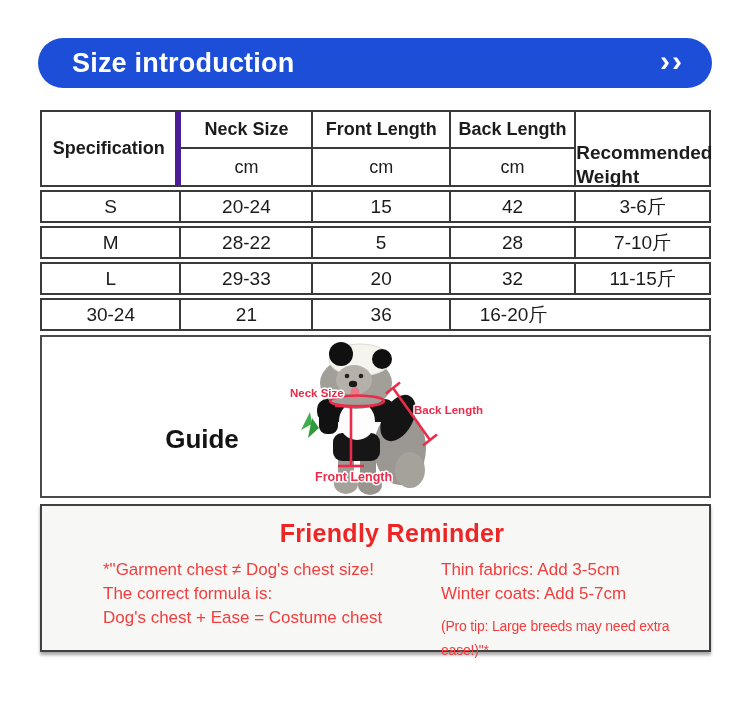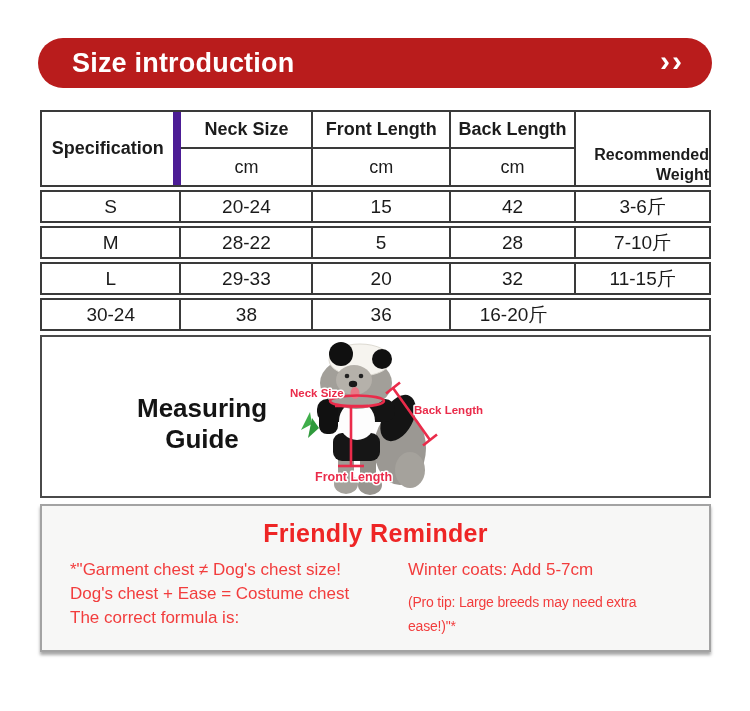--- a/index.html
+++ b/index.html
@@ -4,37 +4,37 @@
 <style>
   * { margin:0; padding:0; box-sizing:border-box; }
   html,body { background:#ffffff; }
   body {
     width:750px; height:711px; position:relative;
     font-family:"Liberation Sans", sans-serif; overflow:hidden;
   }
   
   .pill {
     position:absolute; left:38px; top:38px; width:674px; height:50px;
-    background:#b91c1c; border-radius:26px;
+    background:#1d4ed8; border-radius:26px;
     display:flex; align-items:center;
   }
   .pill-title { color:#ffffff; font-size:27px; font-weight:700; margin-left:34px; letter-spacing:.2px; }
   .pill-arrows { margin-left:auto; margin-right:28px; color:#ffffff; font-size:30px; font-weight:700; letter-spacing:2px; line-height:1; padding-bottom:4px; }
   
   .table-wrap { position:absolute; left:40px; top:110px; width:671px; }
   .thead {
     display:grid; grid-template-columns:20.9% 19.8% 20.6% 18.8% auto;
     grid-template-rows:37px 36px; border:2px solid #3a3a3a; background:#fff;
   }
   .hcell { display:flex; align-items:center; justify-content:center; color:#1c1c1c; font-weight:600; font-size:18px; }
-  .c-spec   { grid-column:1; grid-row:1/3; border-right:8px solid #4c1d95; }
+  .c-spec   { grid-column:1; grid-row:1/3; border-right:6px solid #4c1d95; }
   .c-neck   { grid-column:2; grid-row:1; border-right:2px solid #3a3a3a; border-bottom:2px solid #3a3a3a; }
   .c-front  { grid-column:3; grid-row:1; border-right:2px solid #3a3a3a; border-bottom:2px solid #3a3a3a; }
   .c-back   { grid-column:4; grid-row:1; border-right:2px solid #3a3a3a; border-bottom:2px solid #3a3a3a; }
-  .c-weight { grid-column:5; grid-row:1/3; font-size:16px; text-align:right; line-height:1.25;margin-top:32px; }
+  .c-weight { grid-column:5; grid-row:1/3; font-size:19px; text-align:left; line-height:1.25;margin-top:32px; }
   .c-cm2 { grid-column:2; grid-row:2; border-right:2px solid #3a3a3a; font-weight:400; }
   .c-cm3 { grid-column:3; grid-row:2; border-right:2px solid #3a3a3a; font-weight:400; }
   .c-cm4 { grid-column:4; grid-row:2; border-right:2px solid #3a3a3a; font-weight:400; }
   .trow {
     display:grid; grid-template-columns:20.9% 19.8% 20.6% 18.8% auto;
     height:33px; border:2px solid #3a3a3a; margin-top:3px; background:#fff;
     font-size:19px; color:#1b1b1b;
   }
   .trow > div { display:flex; align-items:center; justify-content:center; border-right:2px solid #3a3a3a; }
   .trow > div:last-child { border-right:none; }
@@ -49,22 +49,23 @@
   }
   .dog-svg { position:absolute; left:246px; top:1px; }
   .ann-label {
     font-family:"Liberation Sans", sans-serif; font-weight:700;
     fill:#ea2b4a; stroke:#ffffff; stroke-width:3px;
     paint-order:stroke; stroke-linejoin:round;
   }
   
   .reminder-box {
     position:relative; margin-top:6px; height:148px;
-    border:2px solid #a3a3a3; background:#f7f7f6;
+    border:2px solid #404040; background:#f7f7f6;
     box-shadow:0 3px 3px rgba(0,0,0,.35);
+    padding-left:33px;
   }
   .reminder-title { text-align:center; padding-top:13px; font-size:25px; font-weight:700; color:#ee2525; letter-spacing:.3px; }
   .reminder-cols { display:flex; margin:10px 24px 0 28px; color:#f23d3d; }
   .rem-left  { width:338px; font-size:17px; line-height:24px; }
   .rem-right { flex:1; font-size:17px; line-height:24px; }
   .pro-tip { font-size:14px; letter-spacing:-.2px;margin-top:8px; }
 </style>
 </head>
 <body>
 
@@ -102,28 +103,28 @@
   </div>
   <div class="trow">
     <div>L</div>
     <div>29-33</div>
     <div>20</div>
     <div>32</div>
     <div>11-15斤</div>
   </div>
   <div class="trow">
     <div>30-24</div>
-    <div>38</div>
+    <div>21</div>
     <div>36</div>
     <div>16-20斤</div>
   </div>
 
   <div class="guide-box">
     <div class="guide-title">
-      <span>Measuring</span><br>
+      <br>
       <span>Guide</span>
     </div>
     <svg class="dog-svg" width="195" height="158" viewBox="0 0 195 158">
 
       <ellipse cx="112" cy="110" rx="26" ry="37" fill="#9b9893"></ellipse>
       <ellipse cx="122" cy="132" rx="15" ry="18" fill="#a5a29c"></ellipse>
 
       <ellipse cx="110" cy="80" rx="15" ry="25" fill="#141414" transform="rotate(28 110 80)"></ellipse>
 
       <rect x="50" y="100" width="16" height="46" rx="6" fill="#9f9c96"></rect>
@@ -167,22 +168,23 @@
       <text x="126" y="76" font-size="11.5" class="ann-label">Back Length</text>
       <text x="27" y="143" font-size="12.5" class="ann-label">Front Length</text>
     </svg>
   </div>
 
   <div class="reminder-box">
     <div class="reminder-title">Friendly Reminder</div>
     <div class="reminder-cols">
       <div class="rem-left">
         <div>*"Garment chest ≠ Dog's chest size!</div>
+        <div>The correct formula is:</div>
         <div>Dog's chest + Ease = Costume chest</div>
-        <div>The correct formula is:</div>
       </div>
       <div class="rem-right">
+        <div>Thin fabrics: Add 3-5cm</div>
         <div>Winter coats: Add 5-7cm</div>
         <div class="pro-tip">(Pro tip: Large breeds may need extra ease!)"*</div>
       </div>
     </div>
   </div>
 </div>
 
 </body></html>

